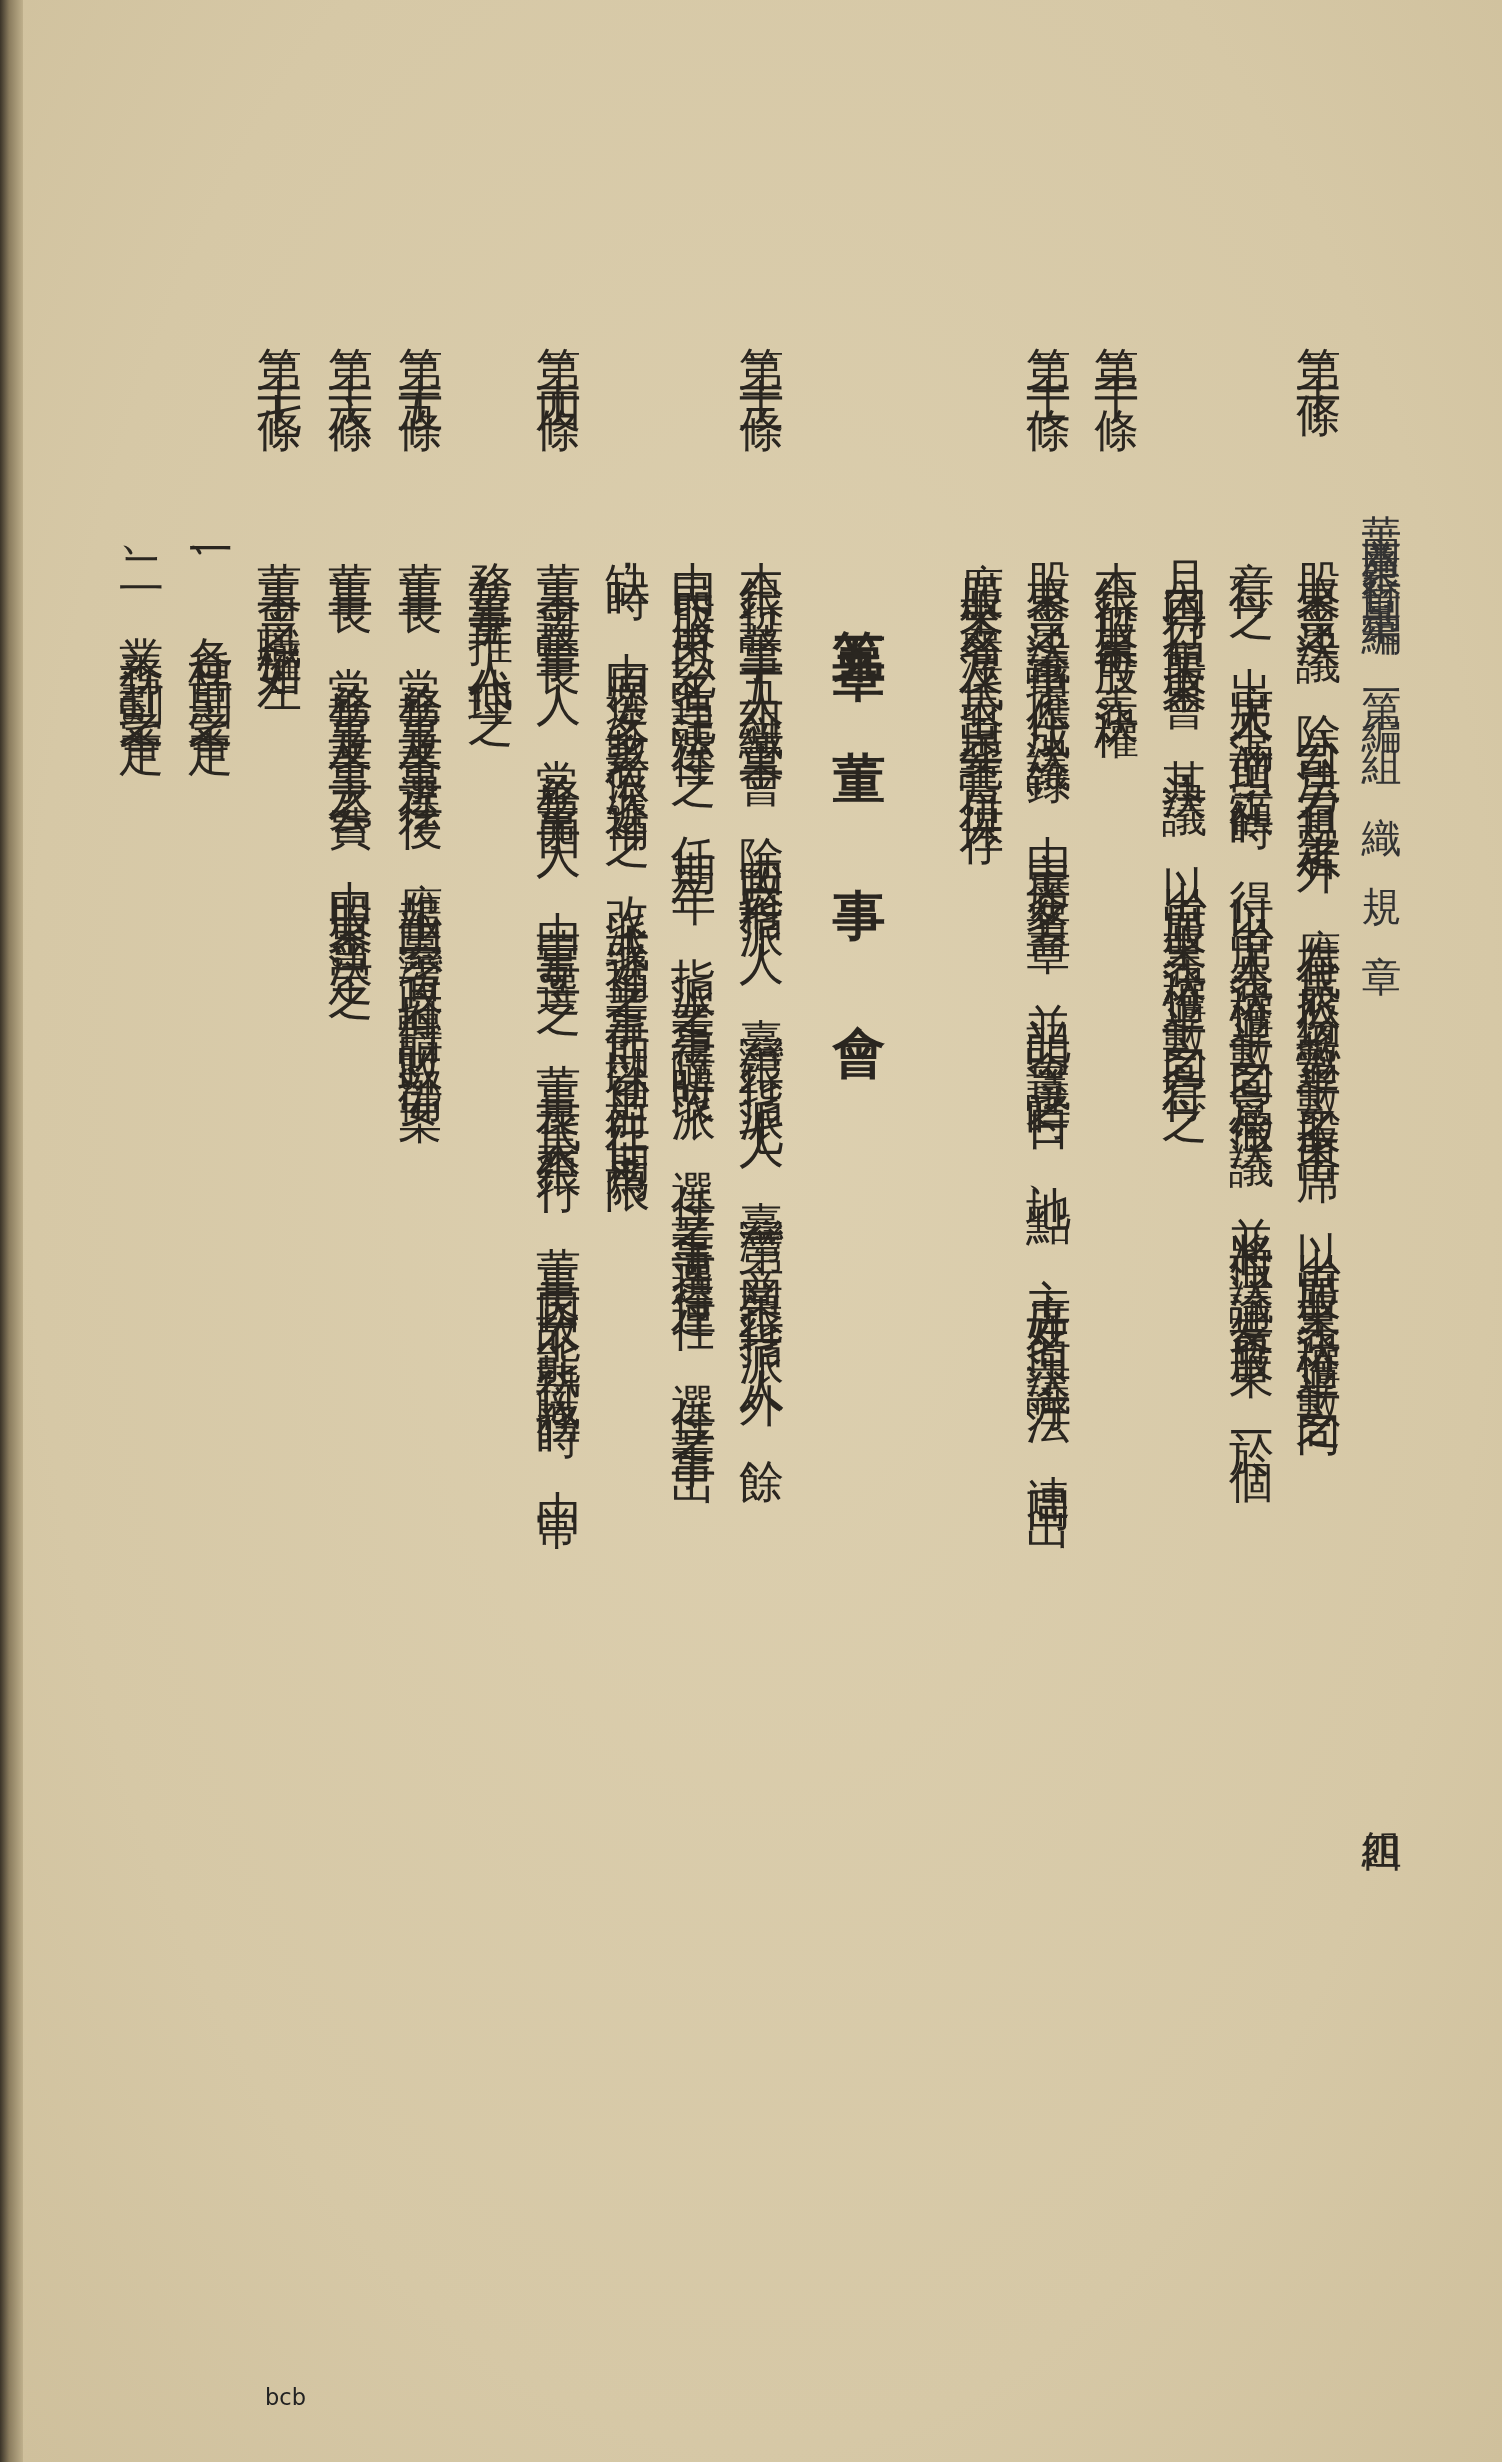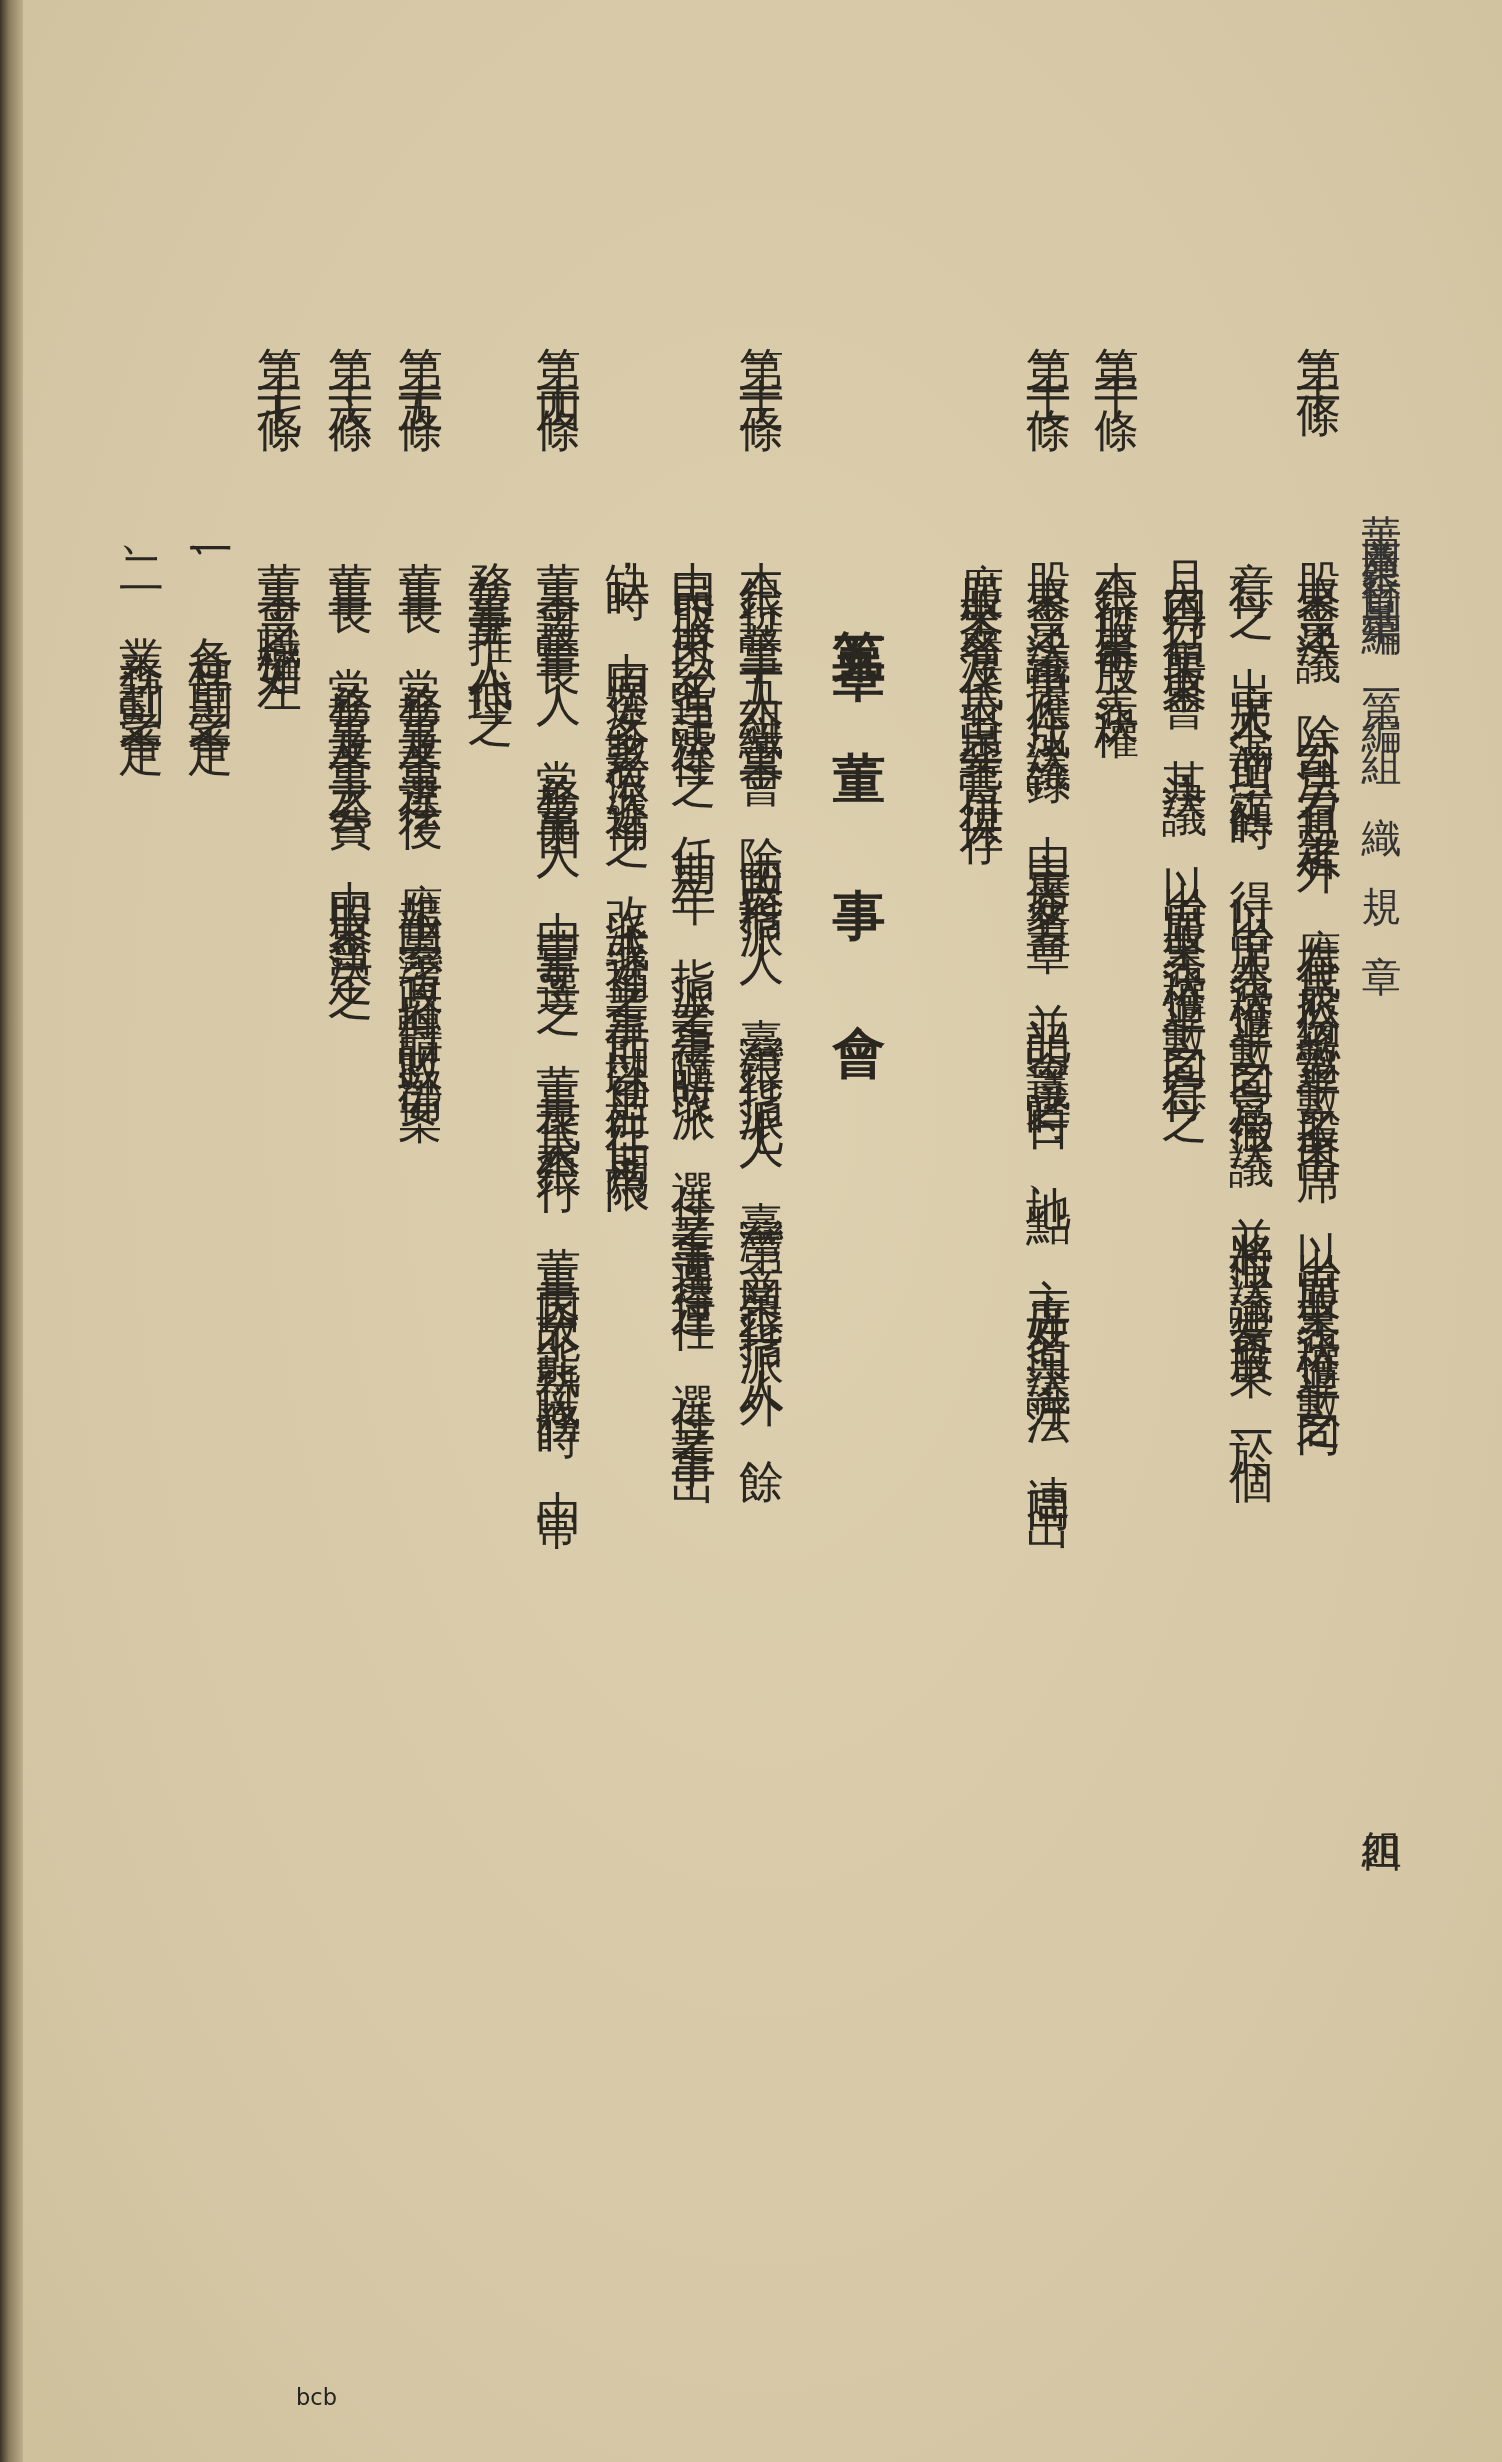--- a/index.html
+++ b/index.html
@@ -30,21 +30,21 @@
   }
   .hdr { font-size: 40px; letter-spacing: 11.3px; color: #333; }
   .hdr-gap { display: inline-block; height: 64px; }
   .label { letter-spacing: 15.3px; }
   .chapter { font-size: 53px; font-weight: bold; letter-spacing: 8px; }
   .ch-gap { display:inline-block; height: 97px; }
   .ch-gap2 { display:inline-block; height: 129px; }
   .pageno { font-size: 40px; letter-spacing: 4.8px; }
   .smudge {
     position: absolute; width: 72px; height: 22.5px; bottom: 56px; left: 265px;
-    font-size: 22.5px; color: #222; font-family: "DejaVu Sans", sans-serif; text-align: right;
+    font-size: 22.5px; color: #222; font-family: "DejaVu Sans", sans-serif;
   }
 </style>
 </head>
 <body>
 
 <div class="spine"></div>
 <div class="page"></div>
 
 <div class="col hdr" style="left:1382px; top:483px;">
   <span>華南商業銀行章則彙編</span><span class="hdr-gap"></span><span>第一編</span><span class="hdr-gap" style="height:24px"></span><span>組 織 規 章</span>

